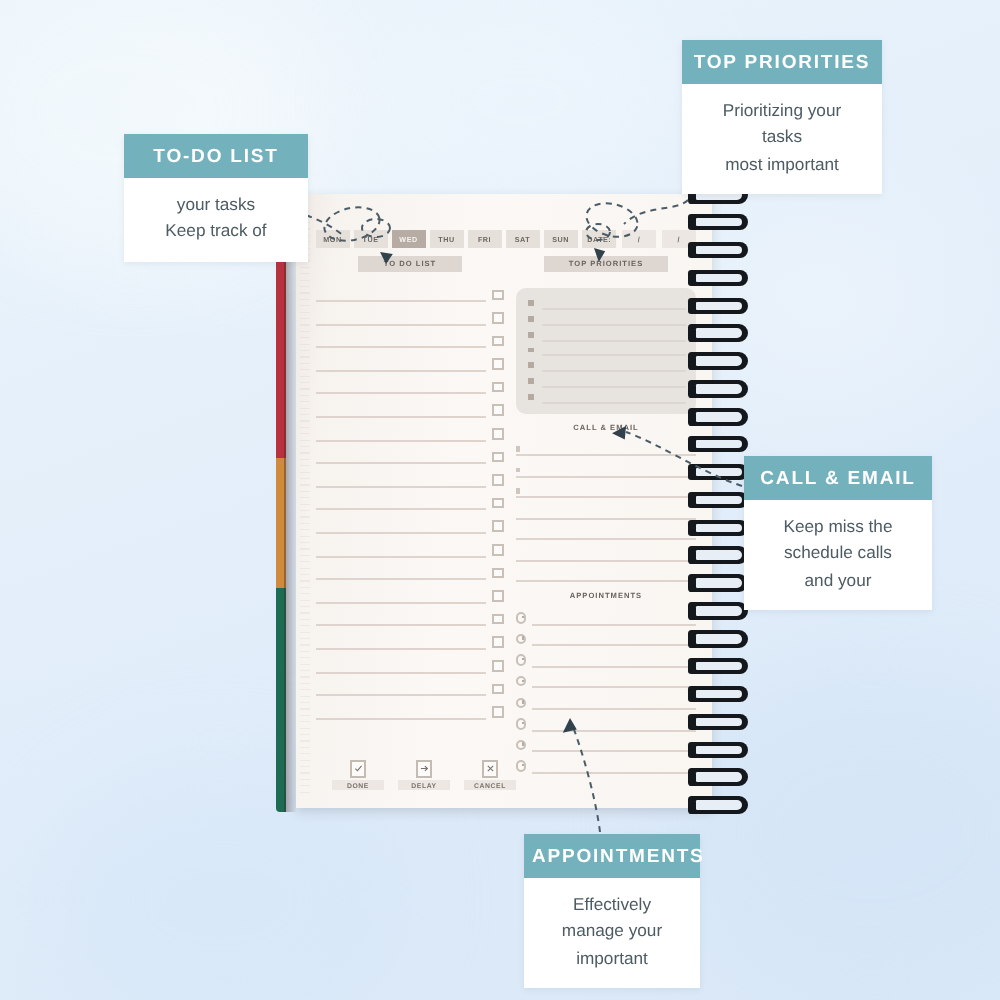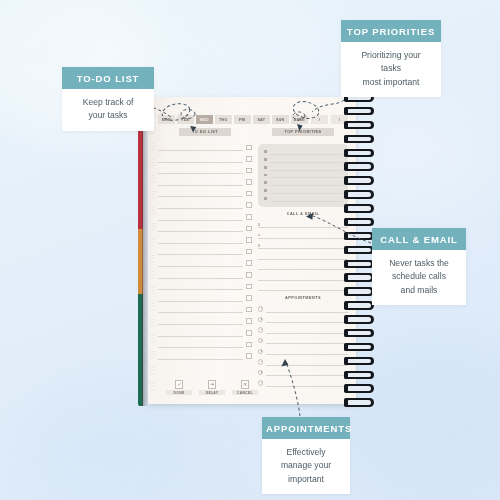--- a/index.html
+++ b/index.html
@@ -264,40 +264,40 @@
   </svg>
 
   <svg class="connector" style="left:0;top:0;width:500px;height:500px;">
     <path d="M300,416 C298,400 292,378 286,362" fill="none" stroke="#4b5c66" stroke-width="1" stroke-dasharray="3,2.6"></path>
     <path d="M285,359 l-3.6,7.4 l7,-1.6" fill="#31424d"></path>
   </svg>
 
   <div class="callout" id="callout-todo">
     <div class="chead">TO-DO LIST</div>
     <div class="cbody">
+        <div>your tasks</div>
         <div>Keep track of</div>
-        <div>your tasks</div>
       </div>
   </div>
 
   <div class="callout" id="callout-priorities">
     <div class="chead">TOP PRIORITIES</div>
     <div class="cbody">
         <div>Prioritizing your</div>
         <div>tasks</div>
         <div>most important</div>
       </div>
   </div>
 
   <div class="callout" id="callout-call">
     <div class="chead">CALL &amp; EMAIL</div>
     <div class="cbody">
-        <div>Never tasks the</div>
+        <div>Keep miss the</div>
         <div>schedule calls</div>
-        <div>and mails</div>
+        <div>and your</div>
       </div>
   </div>
 
   <div class="callout" id="callout-appoint">
     <div class="chead">APPOINTMENTS</div>
     <div class="cbody">
         <div>Effectively</div>
         <div>manage your</div>
         <div>important</div>
       </div>

